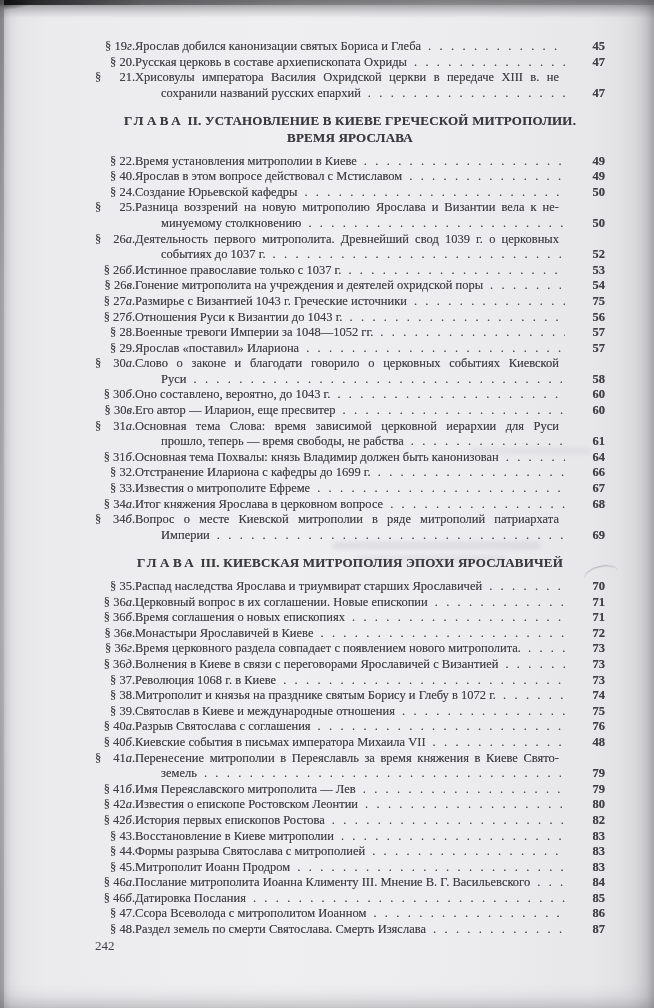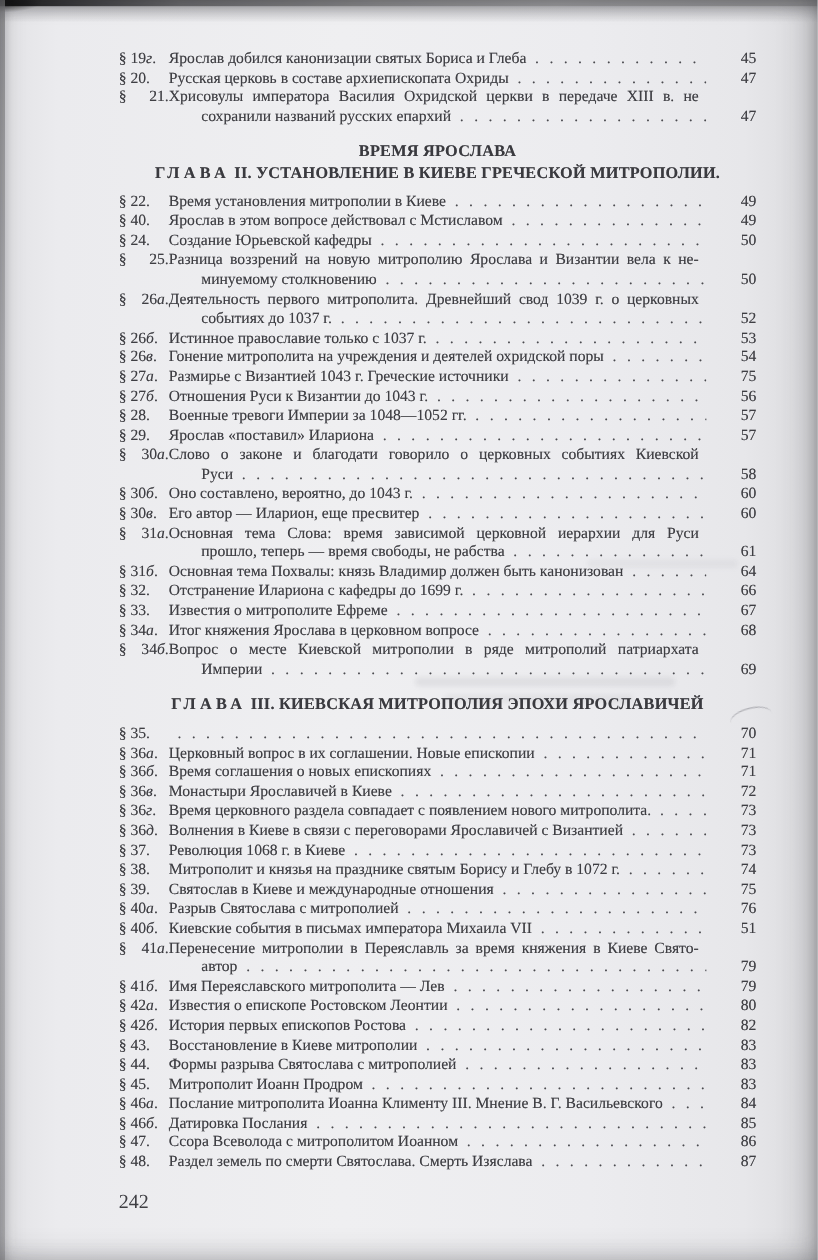--- a/index.html
+++ b/index.html
@@ -29,29 +29,29 @@
   .penmark{position:absolute;left:584px;top:566px;width:34px;height:16px;
     border-top:1.4px solid rgba(128,128,134,.55);border-radius:50%;
     transform:rotate(-14deg);filter:blur(.5px);pointer-events:none;}
   .toc{position:absolute;left:95px;top:39px;width:510px;}
   .toc-list{font-size:12.5px;line-height:15.6px;text-shadow:0 0 .5px rgba(63,63,68,.55);}
   .entry{margin:0;}
   .line{display:block;}
   .line.jfill{text-align:justify;text-align-last:justify;margin-right:46px;}
   .line.cont{padding-left:66px;}
   .line.last{display:flex;align-items:baseline;}
-  .label{display:inline-block;width:40px;flex:0 0 40px;}
+  .label{display:inline-block;width:40px;flex:0 0 40px;text-align:right;}
   .line.last .text{white-space:nowrap;flex:0 0 auto;}
   .dots{flex:1 1 0;min-width:0;overflow:hidden;white-space:nowrap;
     letter-spacing:2.6px;padding:0 2px 0 7px;color:#4b4b50;}
-  .pageno{flex:0 0 40px;text-align:right;}
+  .pageno{flex:0 0 40px;text-align:right;font-weight:bold;}
   .chapter{text-align:center;font-weight:700;font-size:13px;line-height:16.6px;
     color:#3a3a3f;margin:12px 0 7px 0;letter-spacing:.2px;}
   .glava{letter-spacing:3.5px;}
-  .folio{margin-top:15px;font-size:16px;}
+  .folio{font-size:13px;}
 </style>
 </head>
 <body>
 
 <div class="book-page">
   <div class="edge-top"></div>
   <div class="corner-tl"></div>
   <div class="edge-left"></div>
   <div class="smudge s1"></div>
   <div class="smudge s2"></div>
@@ -78,22 +78,22 @@
         </div>
         <div class="entry">
           <div class="line jfill"><span class="label">§ 21.</span><span class="text">Хрисовулы императора Василия Охридской церкви в передаче XIII в. не</span></div>
           <div class="line cont last">
             <span class="text">сохранили названий русских епархий</span>
             <span class="dots">. . . . . . . . . . . . . . . . . . . . . . . . . . . . . . . . . . . . . . . . . . . . . . . . . . . . . . . . . . . . . . . . . . . . . . . . . . . . . . . . . . . . . . . . . . </span>
             <span class="pageno">47</span>
           </div>
         </div>
         <div class="chapter">
+          <div class="ch-line"><span class="glava">ГЛАВА</span><span>&nbsp;II. </span><span>УСТАНОВЛЕНИЕ В КИЕВЕ ГРЕЧЕСКОЙ МИТРОПОЛИИ.</span></div>
           <div class="ch-line">ВРЕМЯ ЯРОСЛАВА</div>
-          <div class="ch-line"><span class="glava">ГЛАВА</span><span>&nbsp;II. </span><span>УСТАНОВЛЕНИЕ В КИЕВЕ ГРЕЧЕСКОЙ МИТРОПОЛИИ.</span></div>
         </div>
         <div class="entry">
           <div class="line last">
             <span class="label">§ 22.</span>
             <span class="text">Время установления митрополии в Киеве</span>
             <span class="dots">. . . . . . . . . . . . . . . . . . . . . . . . . . . . . . . . . . . . . . . . . . . . . . . . . . . . . . . . . . . . . . . . . . . . . . . . . . . . . . . . . . . . . . . . . . </span>
             <span class="pageno">49</span>
           </div>
         </div>
         <div class="entry">
@@ -247,20 +247,21 @@
             <span class="dots">. . . . . . . . . . . . . . . . . . . . . . . . . . . . . . . . . . . . . . . . . . . . . . . . . . . . . . . . . . . . . . . . . . . . . . . . . . . . . . . . . . . . . . . . . . </span>
             <span class="pageno">69</span>
           </div>
         </div>
         <div class="chapter">
           <div class="ch-line"><span class="glava">ГЛАВА</span><span>&nbsp;III. </span><span>КИЕВСКАЯ МИТРОПОЛИЯ ЭПОХИ ЯРОСЛАВИЧЕЙ</span></div>
         </div>
         <div class="entry">
           <div class="line last">
             <span class="label">§ 35.</span>
+            <span class="text">Распад наследства Ярослава и триумвират старших Ярославичей</span>
             <span class="dots">. . . . . . . . . . . . . . . . . . . . . . . . . . . . . . . . . . . . . . . . . . . . . . . . . . . . . . . . . . . . . . . . . . . . . . . . . . . . . . . . . . . . . . . . . . </span>
             <span class="pageno">70</span>
           </div>
         </div>
         <div class="entry">
           <div class="line last">
             <span class="label">§ 36<i>а</i>.</span>
             <span class="text">Церковный вопрос в их соглашении. Новые епископии</span>
             <span class="dots">. . . . . . . . . . . . . . . . . . . . . . . . . . . . . . . . . . . . . . . . . . . . . . . . . . . . . . . . . . . . . . . . . . . . . . . . . . . . . . . . . . . . . . . . . . </span>
             <span class="pageno">71</span>
@@ -318,37 +319,37 @@
           <div class="line last">
             <span class="label">§ 39.</span>
             <span class="text">Святослав в Киеве и международные отношения</span>
             <span class="dots">. . . . . . . . . . . . . . . . . . . . . . . . . . . . . . . . . . . . . . . . . . . . . . . . . . . . . . . . . . . . . . . . . . . . . . . . . . . . . . . . . . . . . . . . . . </span>
             <span class="pageno">75</span>
           </div>
         </div>
         <div class="entry">
           <div class="line last">
             <span class="label">§ 40<i>а</i>.</span>
-            <span class="text">Разрыв Святослава с митрополией</span>
+            <span class="text">Разрыв Святослава с соглашения</span>
             <span class="dots">. . . . . . . . . . . . . . . . . . . . . . . . . . . . . . . . . . . . . . . . . . . . . . . . . . . . . . . . . . . . . . . . . . . . . . . . . . . . . . . . . . . . . . . . . . </span>
             <span class="pageno">76</span>
           </div>
         </div>
         <div class="entry">
           <div class="line last">
             <span class="label">§ 40<i>б</i>.</span>
             <span class="text">Киевские события в письмах императора Михаила VII</span>
             <span class="dots">. . . . . . . . . . . . . . . . . . . . . . . . . . . . . . . . . . . . . . . . . . . . . . . . . . . . . . . . . . . . . . . . . . . . . . . . . . . . . . . . . . . . . . . . . . </span>
-            <span class="pageno">51</span>
+            <span class="pageno">48</span>
           </div>
         </div>
         <div class="entry">
           <div class="line jfill"><span class="label">§ 41<i>а</i>.</span><span class="text">Перенесение митрополии в Переяславль за время княжения в Киеве Свято-</span></div>
           <div class="line cont last">
-            <span class="text">автор</span>
+            <span class="text">земель</span>
             <span class="dots">. . . . . . . . . . . . . . . . . . . . . . . . . . . . . . . . . . . . . . . . . . . . . . . . . . . . . . . . . . . . . . . . . . . . . . . . . . . . . . . . . . . . . . . . . . </span>
             <span class="pageno">79</span>
           </div>
         </div>
         <div class="entry">
           <div class="line last">
             <span class="label">§ 41<i>б</i>.</span>
             <span class="text">Имя Переяславского митрополита — Лев</span>
             <span class="dots">. . . . . . . . . . . . . . . . . . . . . . . . . . . . . . . . . . . . . . . . . . . . . . . . . . . . . . . . . . . . . . . . . . . . . . . . . . . . . . . . . . . . . . . . . . </span>
             <span class="pageno">79</span>

